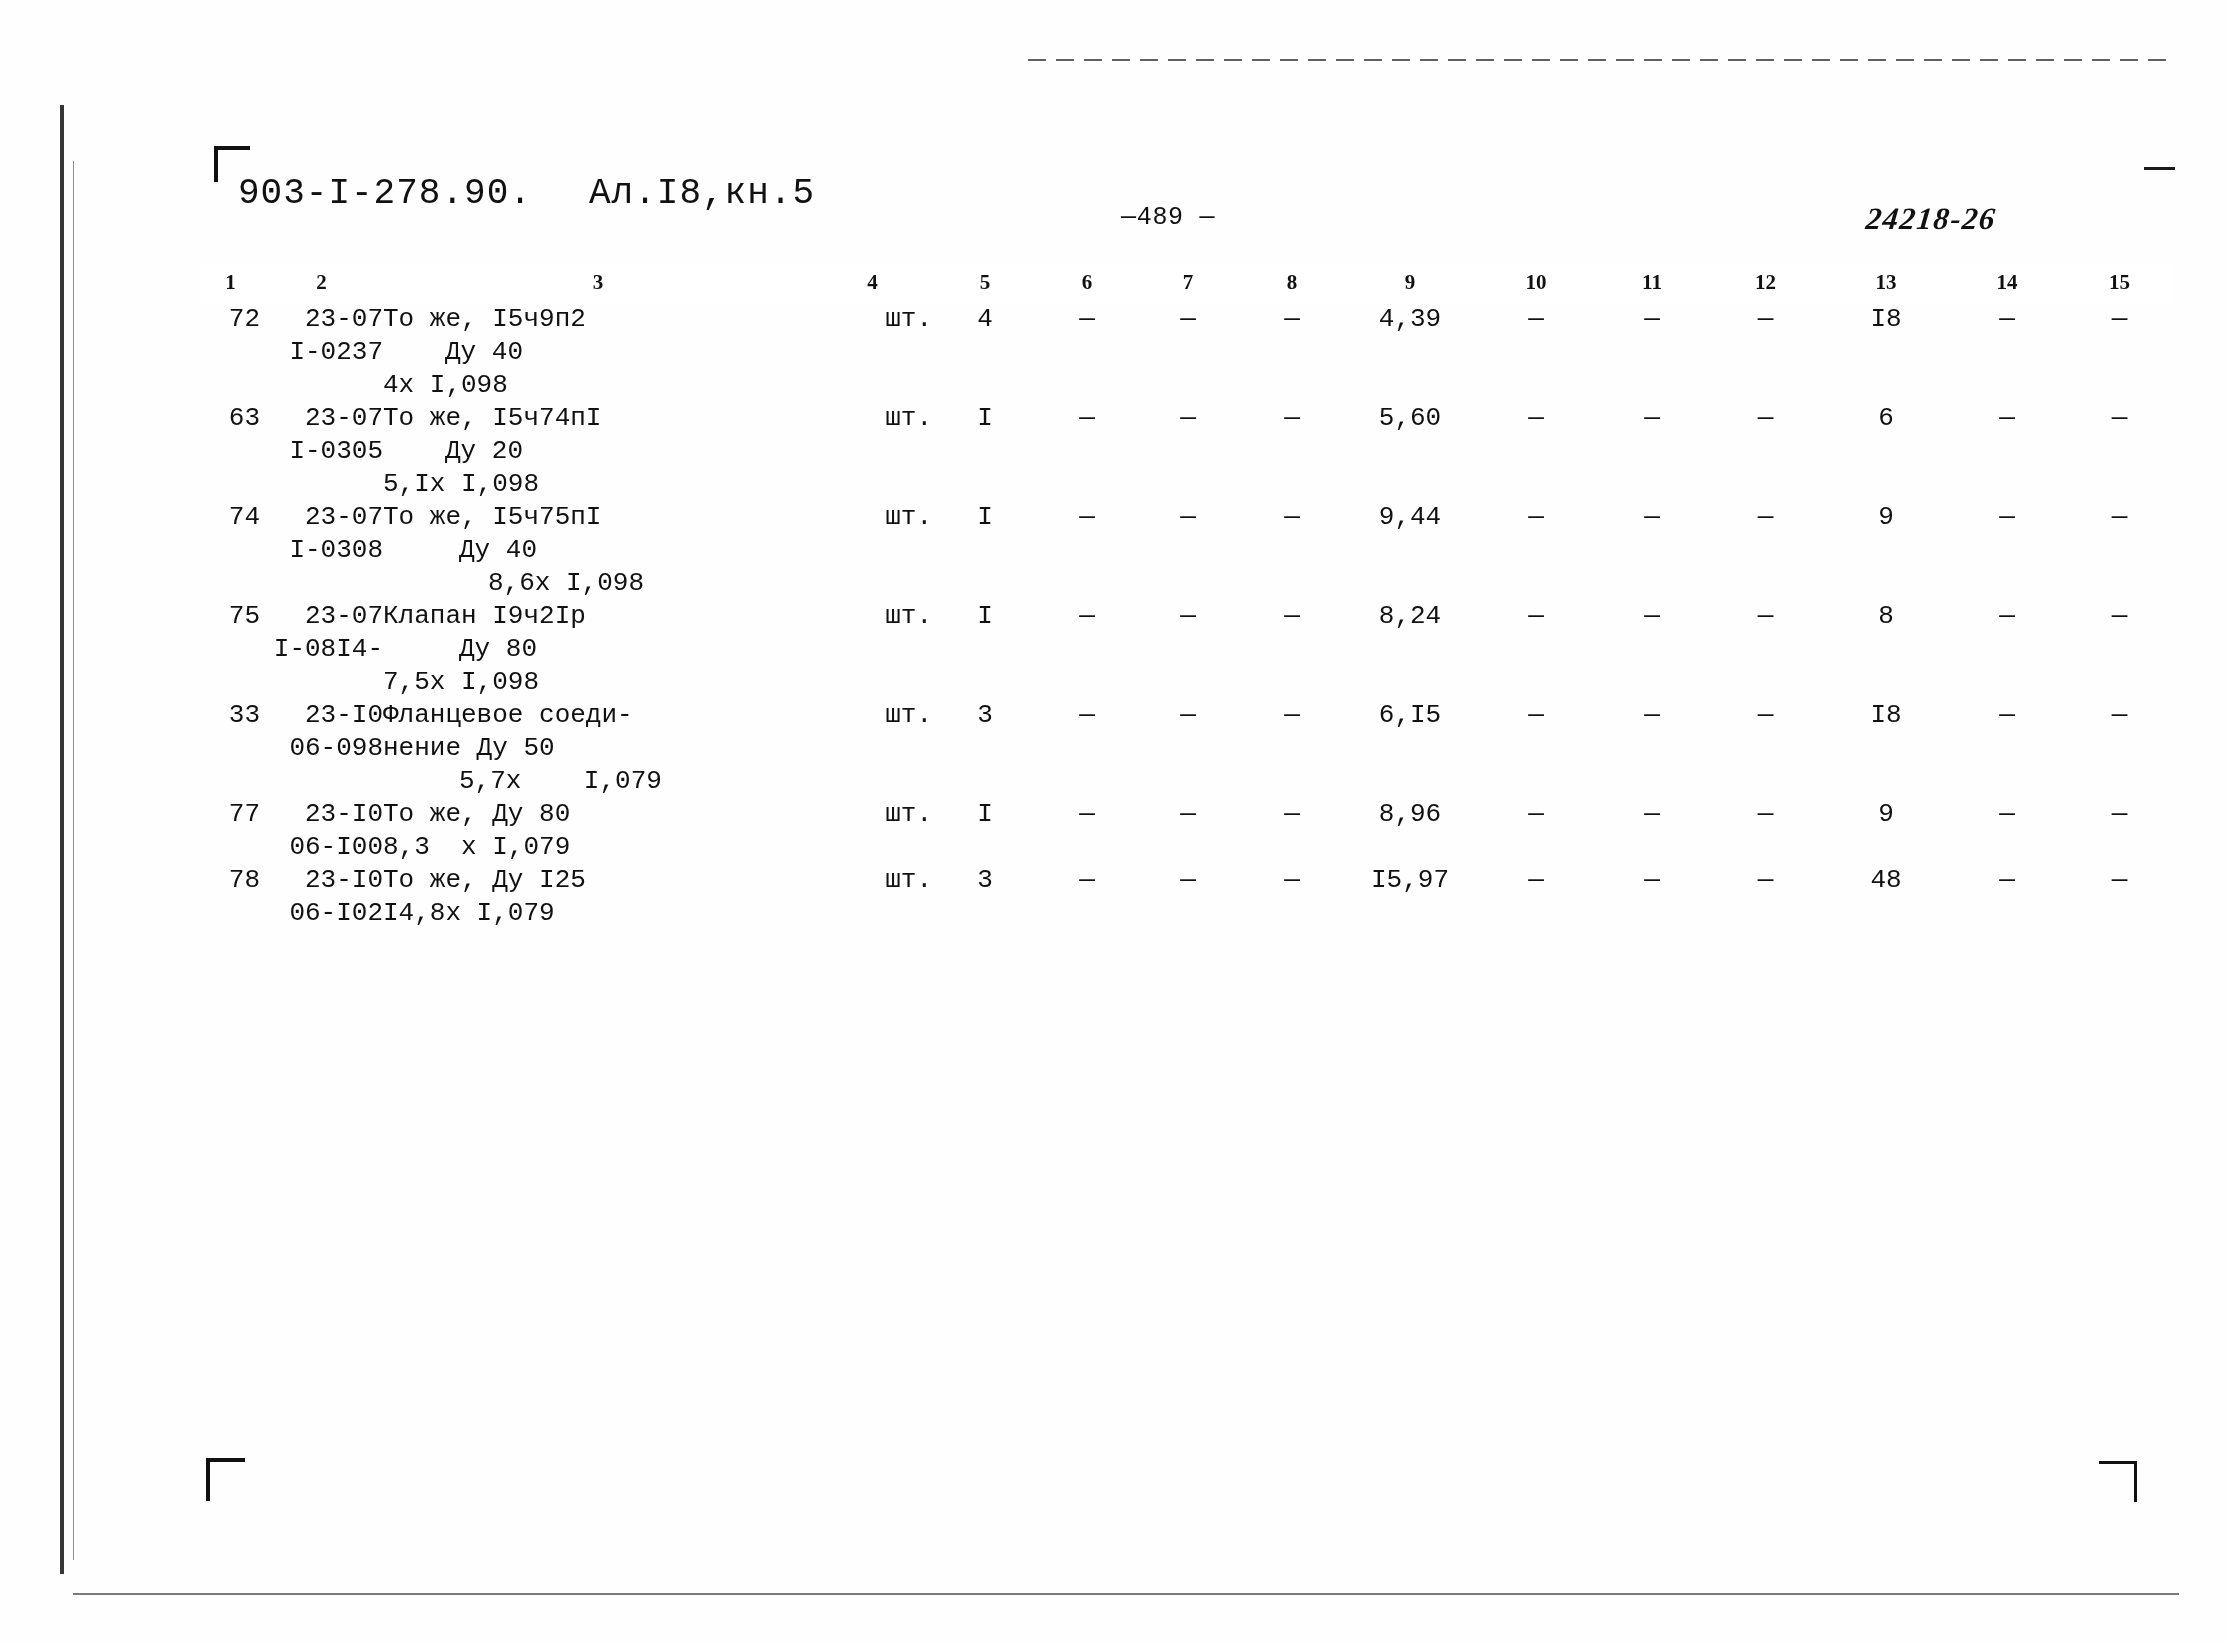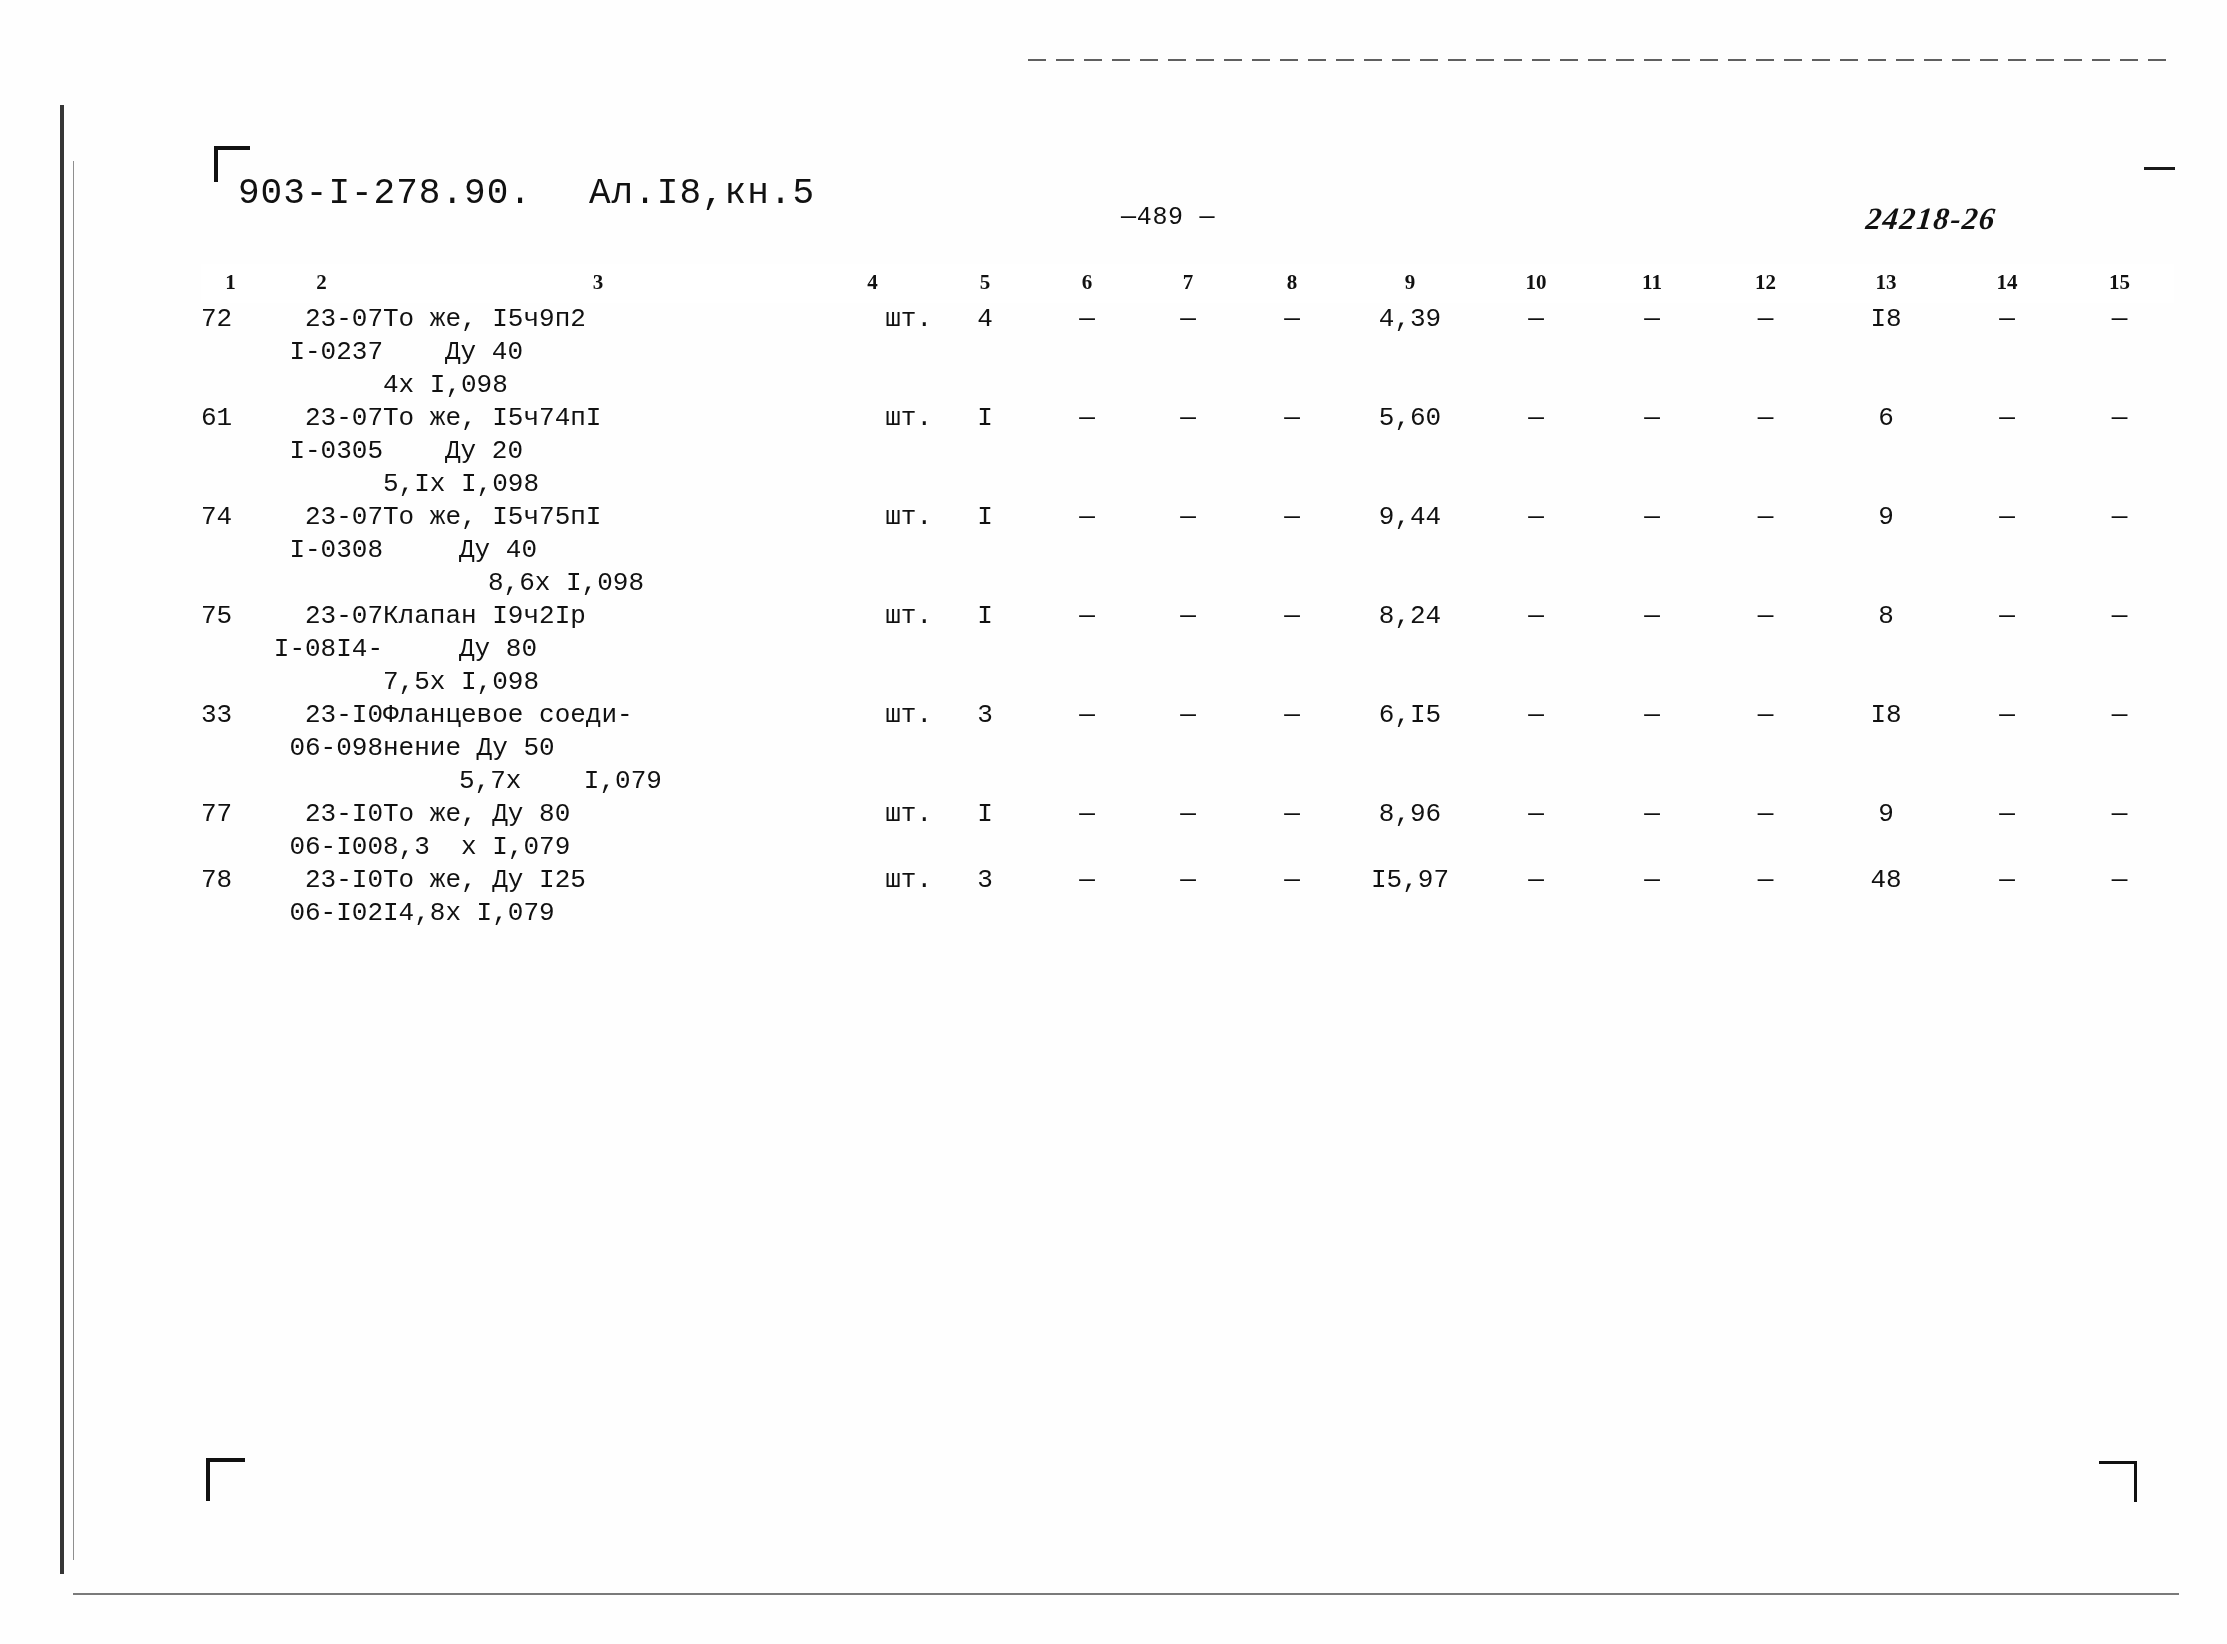--- a/index.html
+++ b/index.html
@@ -124,21 +124,21 @@
   .colhdr.thick-r{border-right-width:3.5px;}
 
   
   .drow td{
     font-size:26px;
     line-height:33px;
     white-space:pre;
     padding-top:12.6px;
     padding-bottom:7px;
   }
-  .c-num{padding-right:9.8px;}
+  .c-num{text-align:right; padding-right:9.8px;}
   .c-code{text-align:right; padding-left:18px;font-family:Liberation Mono, monospace;}
   .c-name{text-align:left; padding-left:24px;}
   .c-unit{text-align:right; padding-left:18px;}
   .c-v{text-align:center;}
   .name-l1,.name-l2,.name-l3{display:block;}
   .ind1{padding-left:62px;}
   .ind2{padding-left:0;}
   .ind3{padding-left:105px;}
   .ind-mid{padding-left:76px;}
   .midalign{padding-top:34px;}
@@ -223,21 +223,21 @@
           <td class="c-v midalign">—</td>
           <td class="c-v midalign">4,39</td>
           <td class="c-v midalign">—</td>
           <td class="c-v midalign">—</td>
           <td class="c-v midalign">—</td>
           <td class="c-v midalign">I8</td>
           <td class="c-v midalign">—</td>
           <td class="c-v midalign">—</td>
         </tr>
         <tr class="drow">
-          <td class="c-num">61</td>
+          <td class="c-num">63</td>
           <td class="c-code"><span class="name-l1">23-07</span><span class="name-l2">I-0305</span></td>
           <td class="c-name"><span class="name-l1 ind2">То же, I5ч74пI</span><span class="name-l2 ind1">Ду 20</span><span class="name-l3 ind2">5,Iх I,098</span></td>
           <td class="c-unit midalign">шт.</td>
           <td class="c-v midalign">I</td>
           <td class="c-v midalign">—</td>
           <td class="c-v midalign">—</td>
           <td class="c-v midalign">—</td>
           <td class="c-v midalign">5,60</td>
           <td class="c-v midalign">—</td>
           <td class="c-v midalign">—</td>

